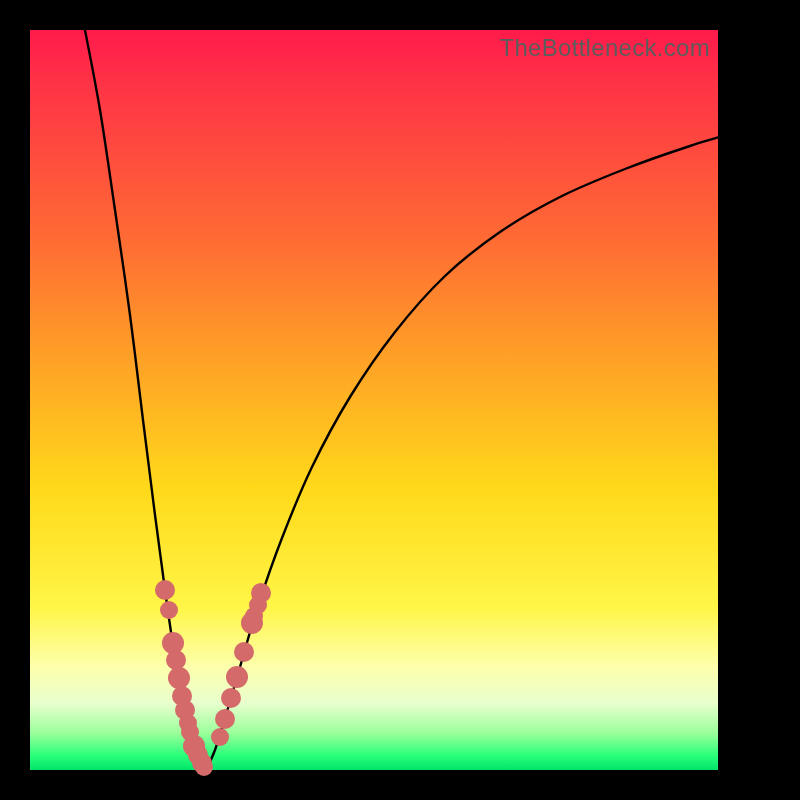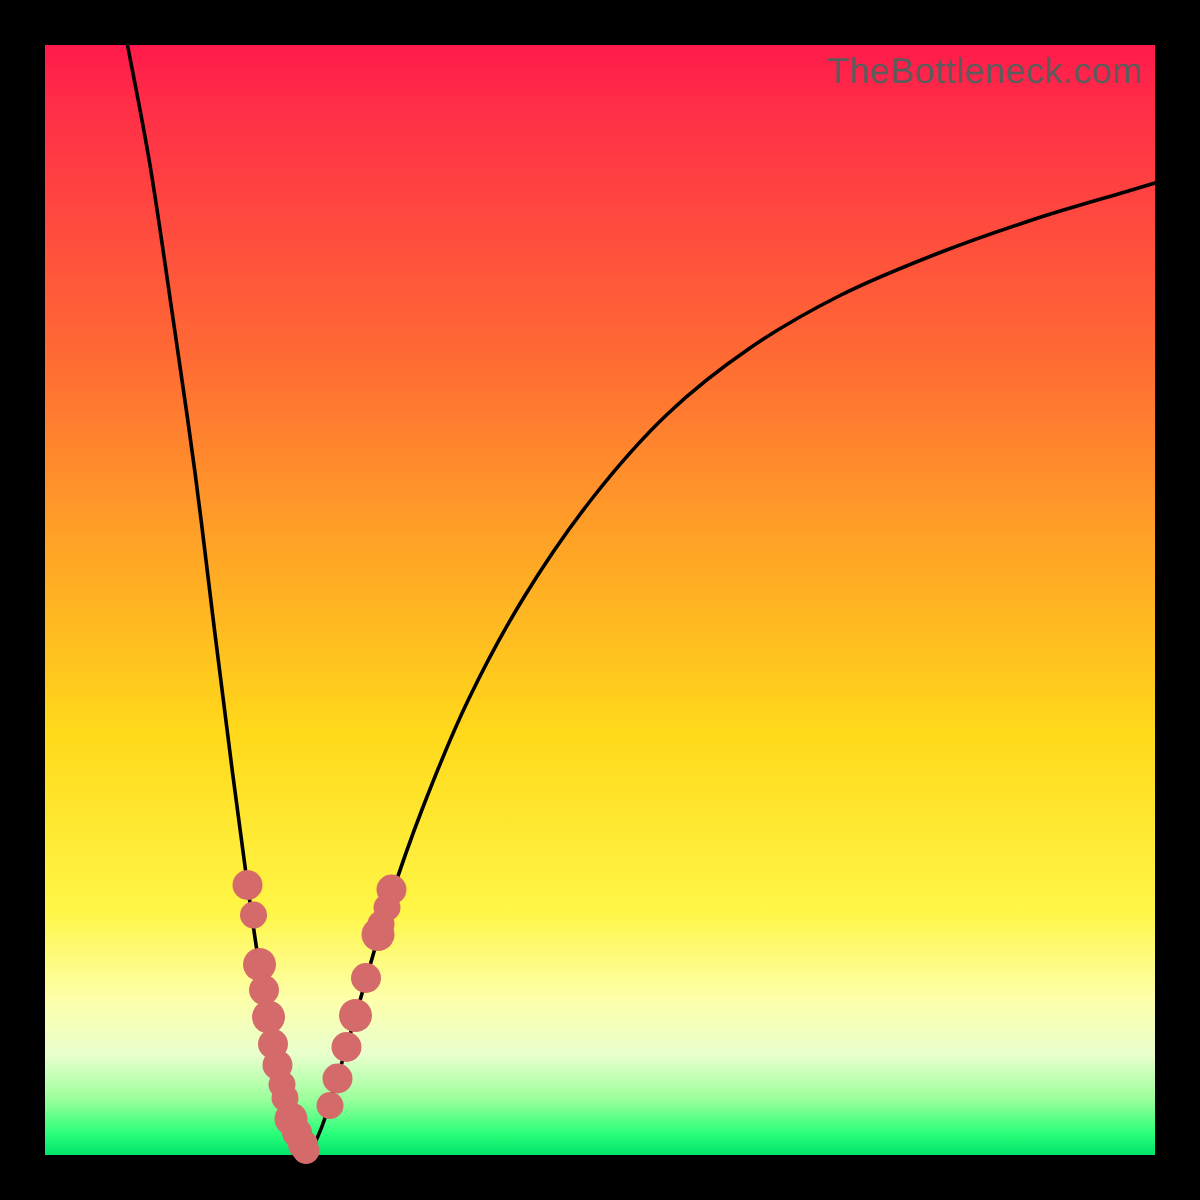--- a/index.html
+++ b/index.html
@@ -16,21 +16,21 @@
     left: 0;
     top: 0;
     width: 800px;
     height: 800px;
     background: #000;
   }
   .plot-area {
     position: absolute;
     left: 30px;
     top: 30px;
-    width: 740px;
+    width: 688px;
     height: 740px;
     
     background: linear-gradient(
       to bottom,
       #ff1a4b 0%,
       #ff2f47 6%,
       #ff6a34 28%,
       #ffa326 45%,
       #ffd91a 62%,
       #fff647 78%,

